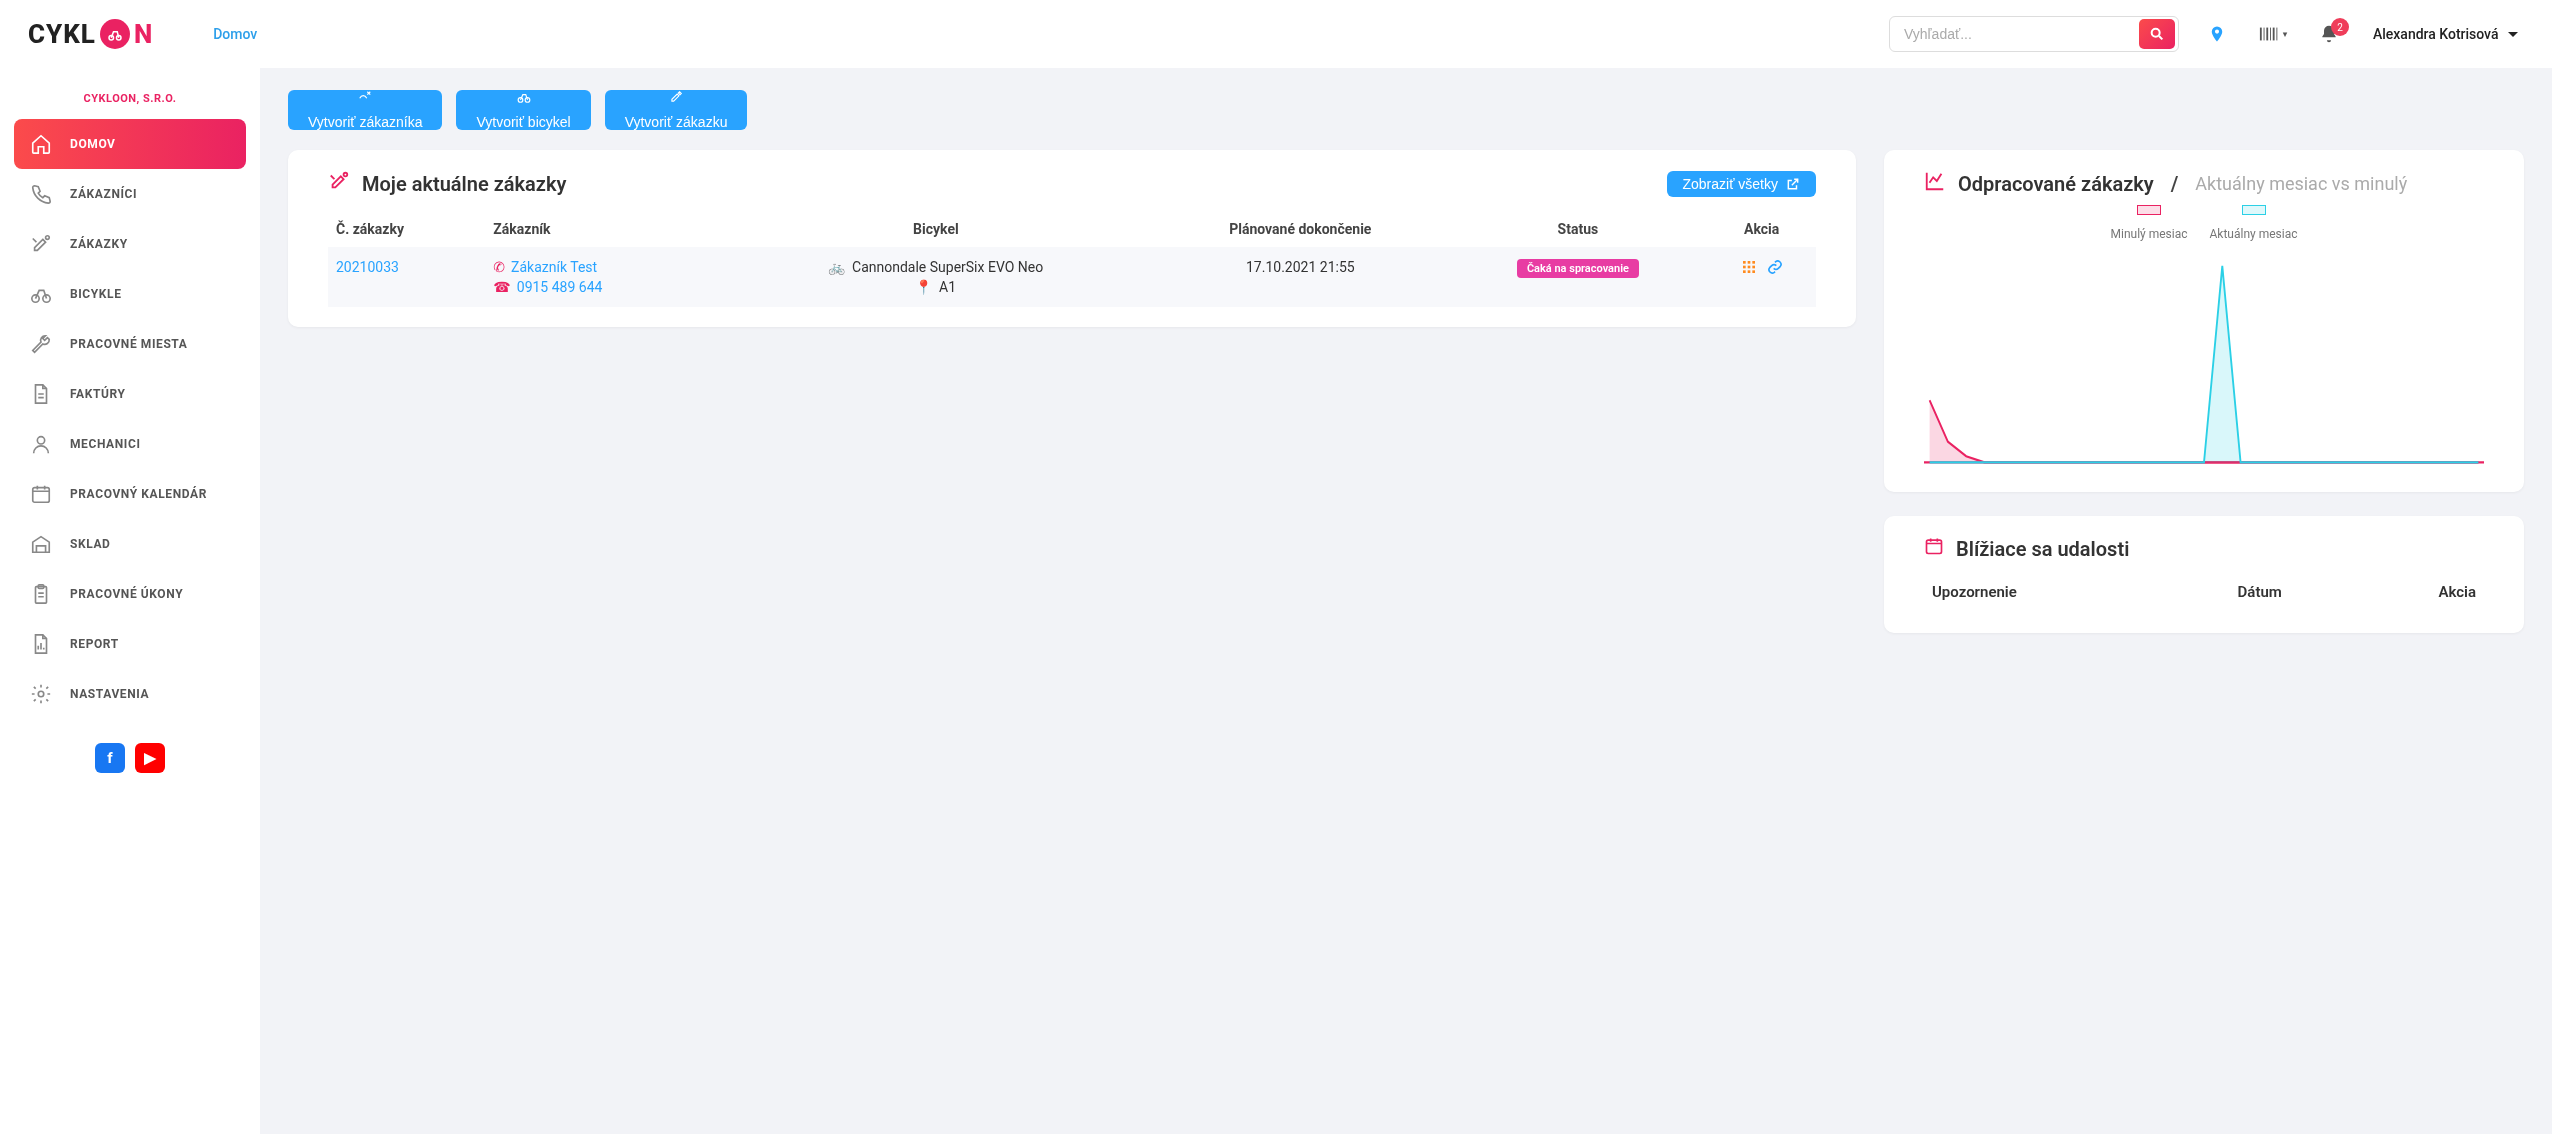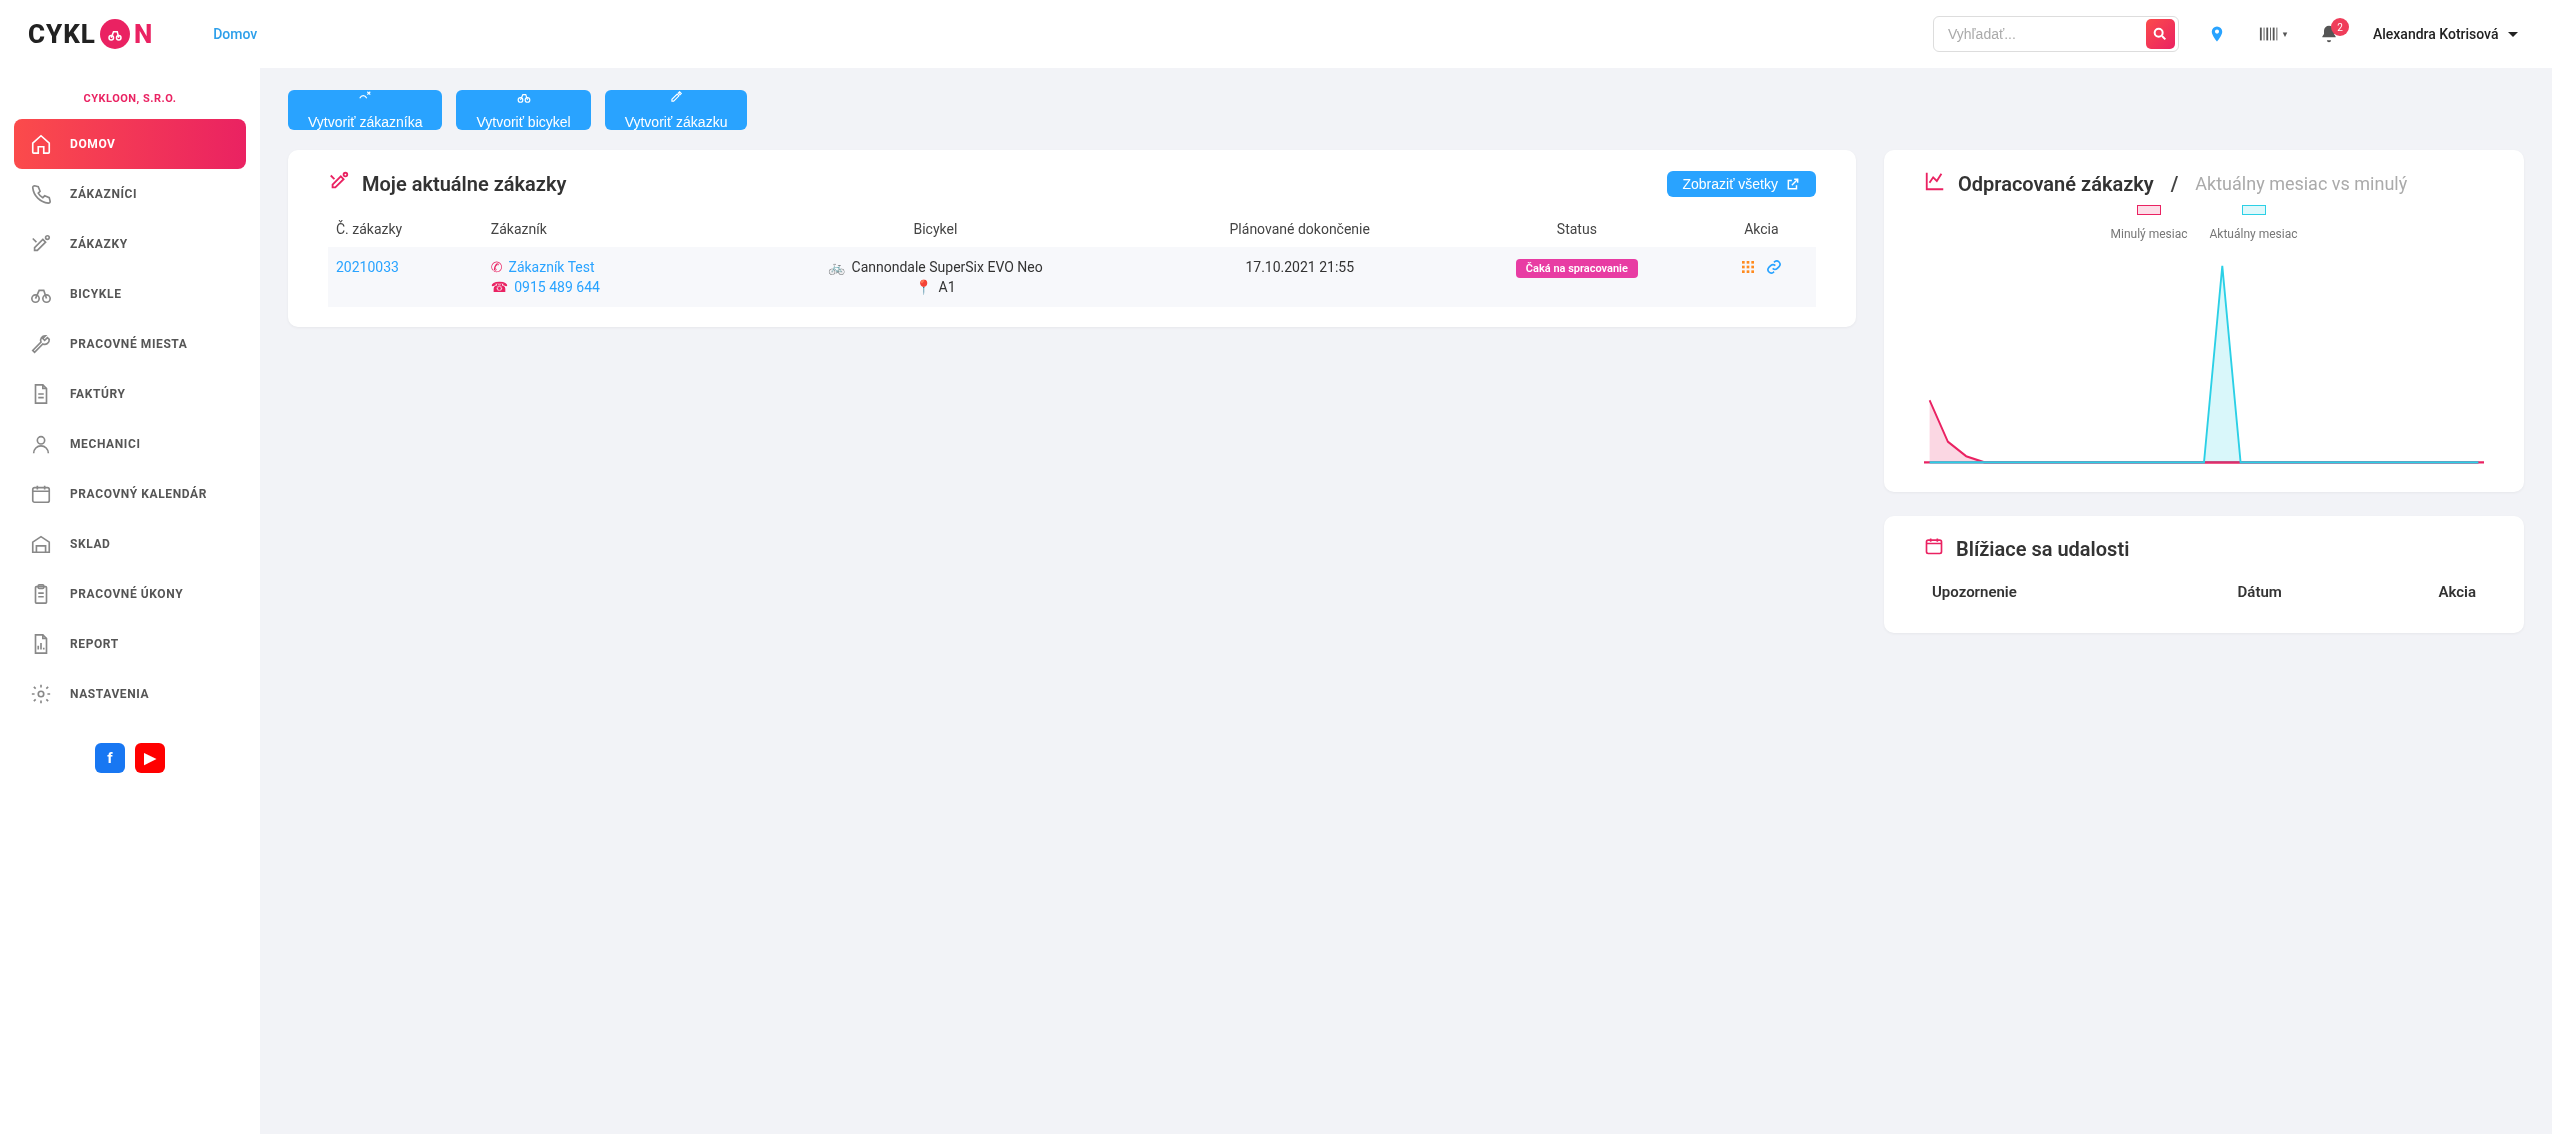--- a/index.html
+++ b/index.html
@@ -29,21 +29,21 @@
 .logo .circle {
   display: inline-flex; align-items:center; justify-content:center;
   width: 30px; height: 30px; border-radius: 50%;
   background: #ea2262; color:#fff; font-size:16px;
 }
 .crumb { color: #2d9fea; font-weight: 500; margin-left: 40px; }
 .spacer { flex: 1; }
 .search-wrap {
   display: flex; align-items:center;
   border: 1px solid #ddd; border-radius: 6px; overflow: hidden;
-  height: 36px; width: 246px;
+  height: 36px; width: 290px;
 }
 .search-wrap input {
   border: none; outline: none; padding: 0 14px; flex:1; font-size: 14px;
   color:#555;
 }
 .search-wrap input::placeholder { color: #aaa; }
 .search-btn {
   width: 36px; height: 30px; margin:3px; border-radius:5px;
   background: linear-gradient(135deg,#fb4b4b,#ea2262);
   display:flex; align-items:center; justify-content:center; color:#fff;
@@ -103,21 +103,21 @@
 .card-title { display:flex; align-items:center; gap:12px; font-size:20px; font-weight:600; color:#333; }
 .card-title .ticon { color:#ea2262; }
 .card-sub { color:#aaa; font-weight:400; font-size:18px; }
 .show-all {
   background:#29a3ff; color:#fff; border:none; border-radius:6px;
   height:26px; padding:0 16px; font-size:14px; font-weight:500; cursor:pointer;
   display:flex; align-items:center; gap:8px;
 }
 table.orders { width:100%; border-collapse:collapse; }
 table.orders th {
-  font-weight:400; font-size:14px; color:#444; padding:10px 8px; text-align:left;
+  font-weight:700; font-size:14px; color:#444; padding:10px 8px; text-align:left;
 }
 table.orders th.center, table.orders td.center { text-align:center; }
 table.orders td { padding:12px 8px; vertical-align:top; font-size:14px; }
 table.orders tbody tr { background:#f7f8fb; }
 .link { color:#29a3ff; cursor:pointer; }
 .redicon { color:#ea2262; margin-right:6px; }
 .status-badge {
   display:inline-block; background:#e83ca3; color:#fff;
   font-size:11px; font-weight:600; padding:3px 10px; border-radius:4px;
 }

